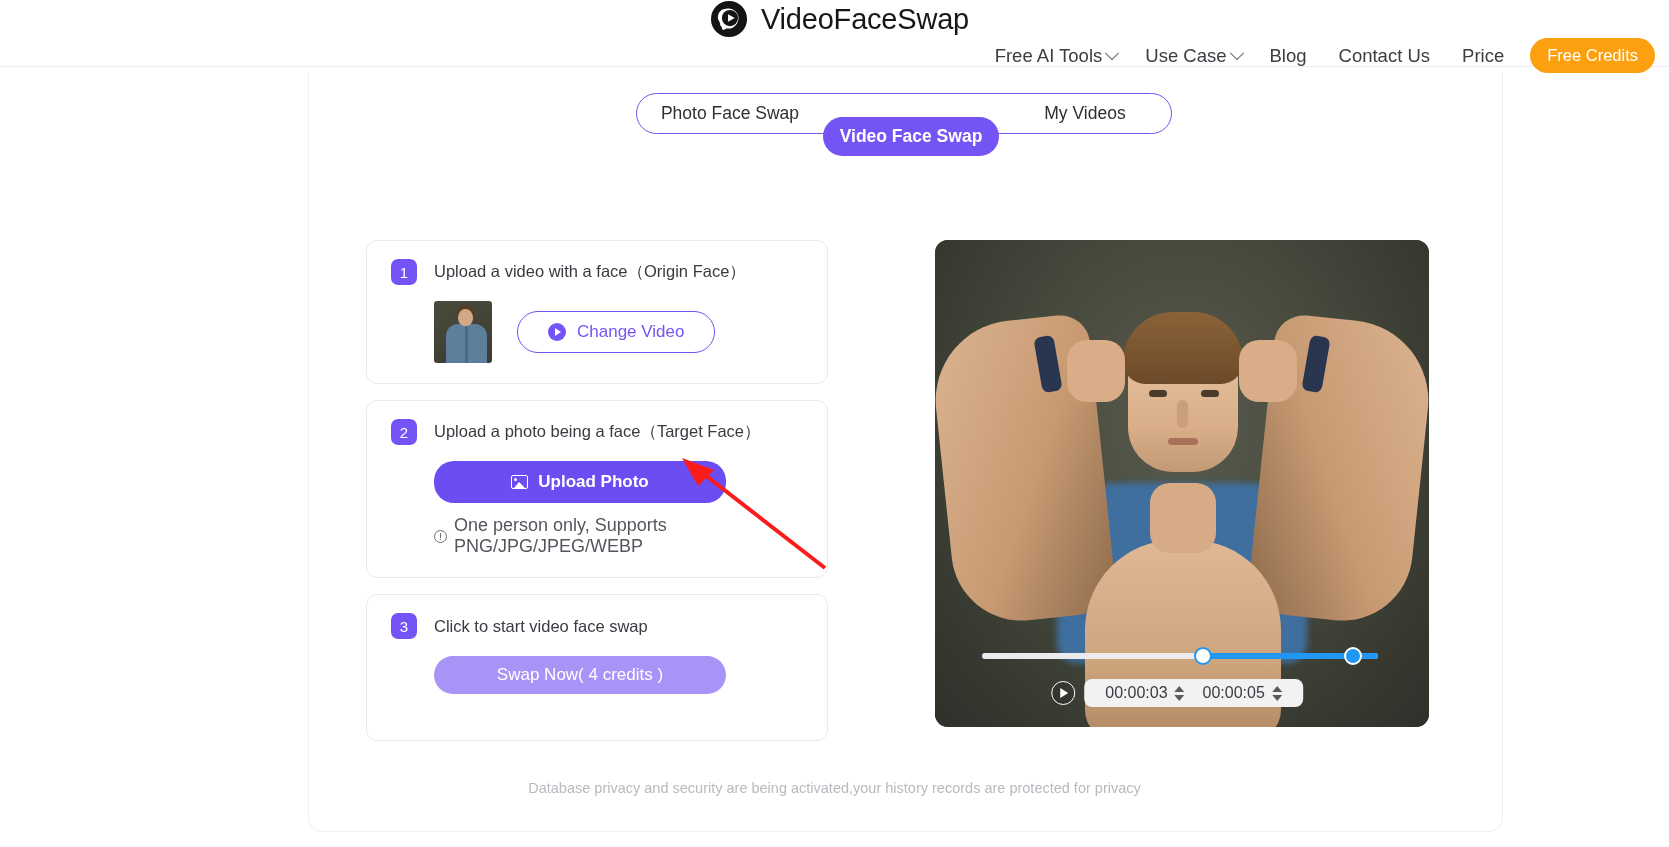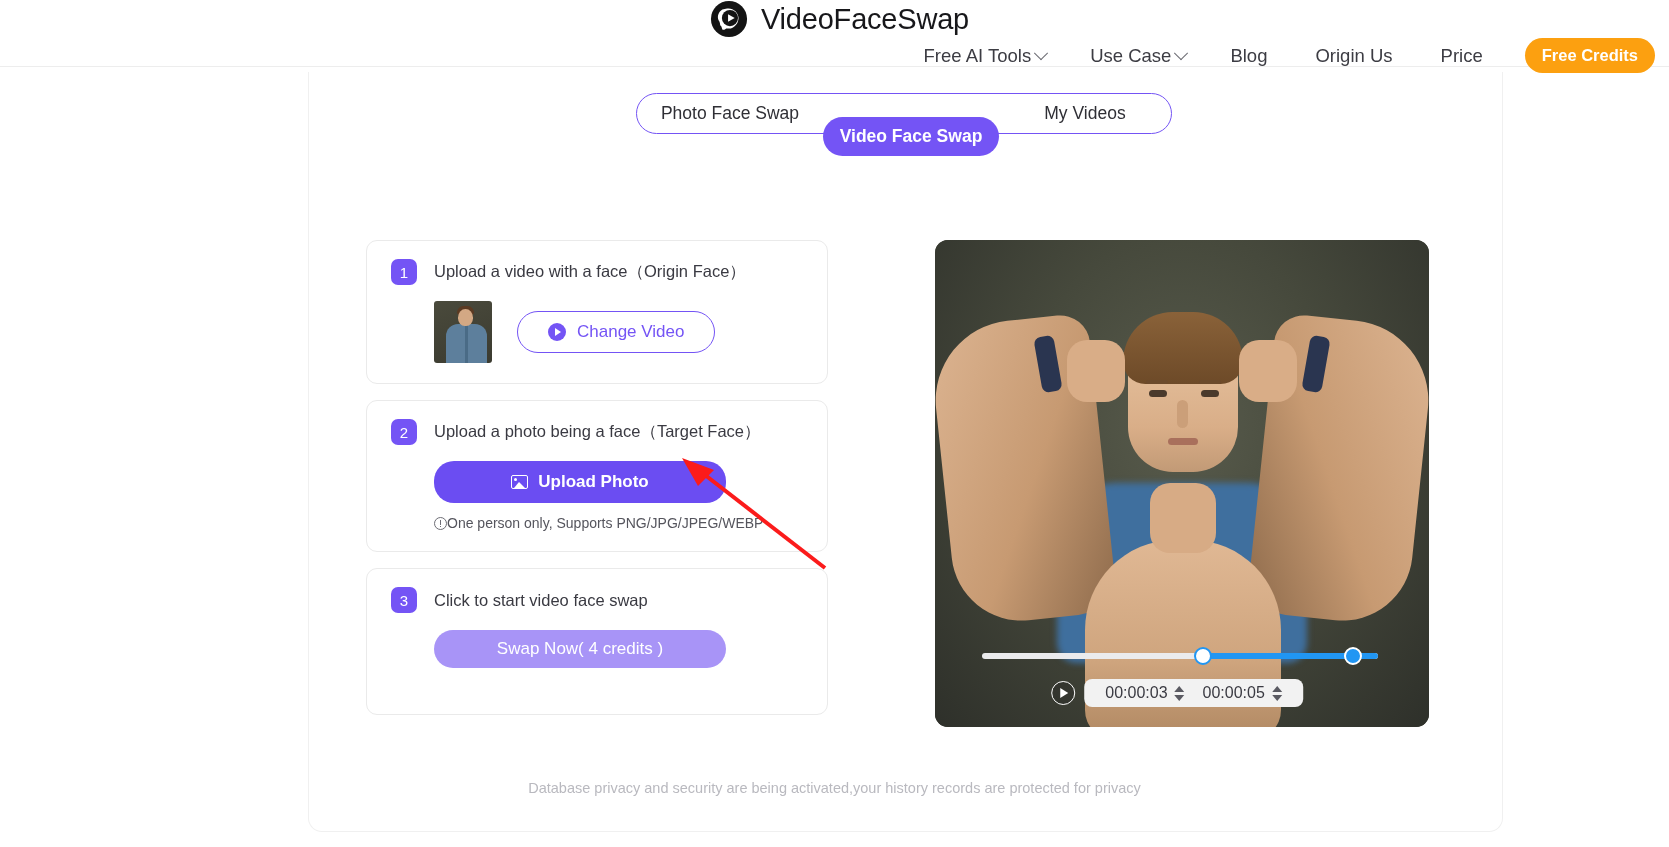--- a/index.html
+++ b/index.html
@@ -19,37 +19,37 @@
     display: flex; align-items: center; flex-direction: column;
   }
   .brand { display: flex; align-items: center; gap: 13px; margin-left: 10px; }
   .brand-logo { width: 38px; height: 38px; display: block; }
   .brand-name {
     font-size: 29px; color: #17171a; letter-spacing: -0.2px;
     font-weight: 400;
   }
   .nav {
     margin-left: auto; margin-right: 14px;
-    display: flex; align-items: center; gap: 16px;
+    display: flex; align-items: center; gap: 0px;
     height: 100%;
   }
   .nav-item {
     font-size: 18.5px; color: #3c3c43;
     padding: 0 14px; display: flex; align-items: center; gap: 5px;
     cursor: pointer; white-space: nowrap;
   }
   .nav-item.with-gap { padding: 0 18px; }
   .chev {
     width: 10px; height: 10px; display: inline-block;
     border-right: 1.4px solid #6b6b72; border-bottom: 1.4px solid #6b6b72;
     transform: rotate(45deg) translate(-2px,-2px);
   }
   .free-credits {
     background: #fca010; color: #ffffff;
-    font-size: 16.5px; font-weight: 700;
+    font-size: 16.5px; font-weight: 400;
     padding: 8px 17px; border-radius: 20px;
     margin-left: 12px; border: none; cursor: pointer;
     white-space: nowrap;
   }
 
   
   .panel {
     position: absolute; left: 308px; top: 72px;
     width: 1195px; height: 760px;
     border: 1px solid #f0f0f0; border-top: none;
@@ -127,22 +127,22 @@
     display: flex; align-items: center; justify-content: center; gap: 10px;
     cursor: pointer;
   }
   .img-icon { width:17px; height:14px; border:1.6px solid #ffffff; border-radius:2px; position:relative; flex:none; }
   .img-icon:before { content:""; position:absolute; left:1.5px; top:1.5px; width:3px; height:3px; border-radius:50%; background:#ffffff; }
   .img-icon:after { content:""; position:absolute; left:2px; bottom:0; width:0; height:0;
     border-left:5px solid transparent; border-right:6px solid transparent; border-bottom:6px solid #ffffff; }
 
   .hint {
     margin: 12px 0 0 43px;
-    display: flex; align-items: center; 
-    font-size: 14px; color: #55555d;
+    display: flex; align-items: center; gap: 7px;
+    font-size: 18px; color: #55555d;
   }
   .info-ic {
     width: 13px; height: 13px; border-radius: 50%;
     border: 1.3px solid #6e6e76; position: relative; flex: none;
   }
   .info-ic:after { content:""; position:absolute; left:5px; top:2.2px; width:1.3px; height:5px; background:#6e6e76; }
   .info-ic:before { content:""; position:absolute; left:5px; top:8.5px; width:1.3px; height:1.3px; background:#6e6e76; }
 
   .btn-disabled {
     margin: 17px 0 0 43px;
@@ -275,21 +275,21 @@
       <span class="chev"></span>
     </div>
     <div class="nav-item">
       <span>Use Case</span>
       <span class="chev"></span>
     </div>
     <div class="nav-item">
       <span>Blog</span>
     </div>
     <div class="nav-item with-gap">
-      <span>Origin Us</span>
+      <span>Contact Us</span>
     </div>
     <div class="nav-item">
       <span>Price</span>
     </div>
     <button class="free-credits">Free Credits</button>
   </nav>
 </div>
 
 <div class="panel"></div>
 

